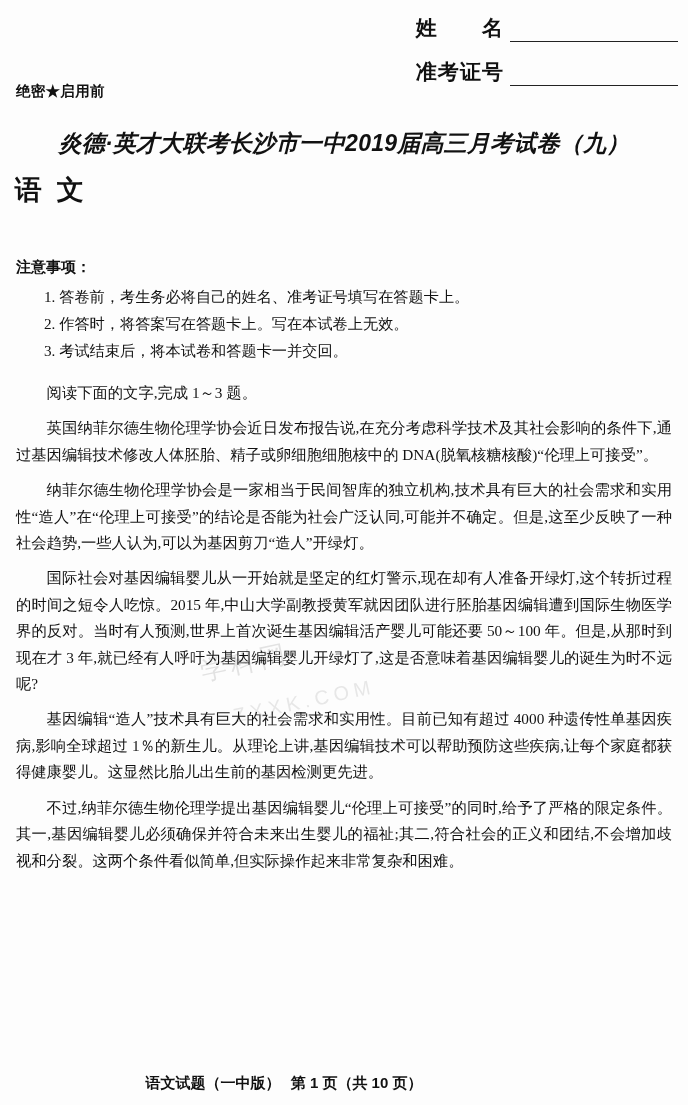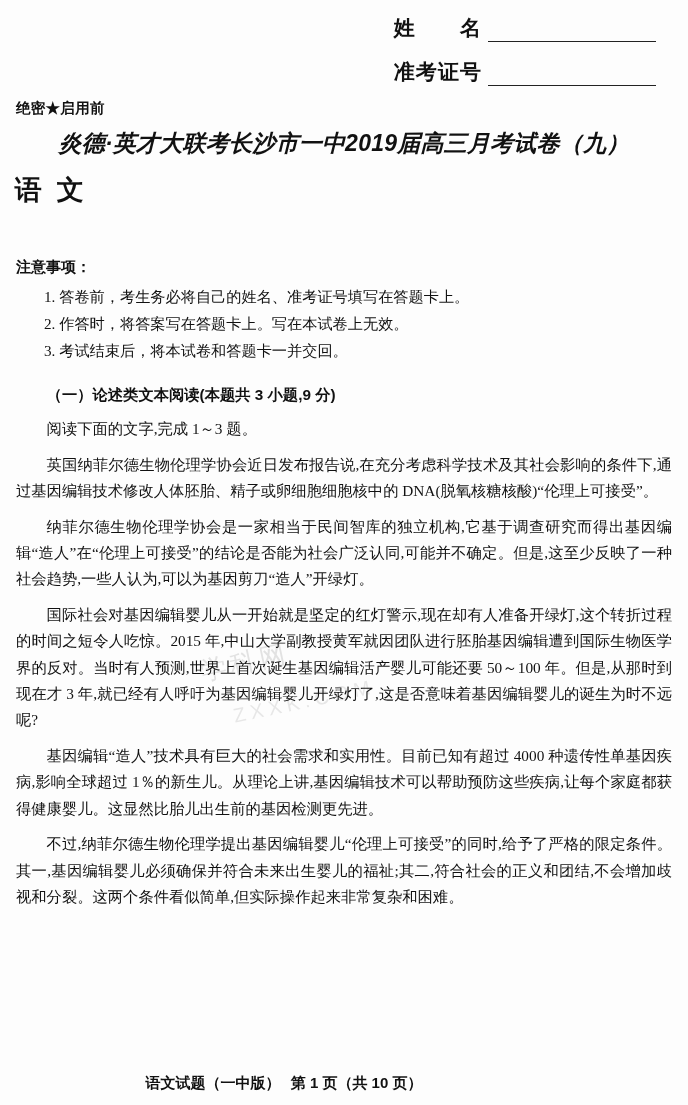--- a/index.html
+++ b/index.html
@@ -18,21 +18,21 @@
     margin: 0 auto;
     background: #fdfdfd;
     overflow: hidden;
     box-sizing: border-box;
   }
 
   
   .idblock {
     position: absolute;
     top: 14px;
-    right: 32px;
+    right: 10px;
     width: 420px;
   }
   .idrow {
     display: flex;
     justify-content: flex-end;
     align-items: flex-end;
     margin-bottom: 16px;
   }
   .idlabel {
     font-size: 21px;
@@ -44,21 +44,21 @@
   .idline {
     width: 168px;
     border-bottom: 1.6px solid #222;
     margin-left: 6px;
     height: 20px;
   }
 
   
   .secret {
     position: absolute;
-    top: 99px;
+    top: 82px;
     left: 16px;
     font-size: 14.5px;
     font-weight: bold;
     font-family: "Liberation Sans", sans-serif;
     letter-spacing: 0.02em;
   }
 
   
   .title-main {
     position: absolute;
@@ -201,24 +201,23 @@
   <div class="notice-list">
     <div class="nitem">1. 答卷前，考生务必将自己的姓名、准考证号填写在答题卡上。</div>
     <div class="nitem">2. 作答时，将答案写在答题卡上。写在本试卷上无效。</div>
     <div class="nitem">3. 考试结束后，将本试卷和答题卡一并交回。</div>
   </div>
 
   <div class="watermark">学科网</div>
   <div class="watermark2">ZXXK.COM</div>
 
   <div class="content">
-    <div class="sub-h">（一）论述类文本阅读(本题共 3 小题,9 分)</div>
     <div class="lead">阅读下面的文字,完成 1～3 题。</div>
     <p class="para">英国纳菲尔德生物伦理学协会近日发布报告说,在充分考虑科学技术及其社会影响的条件下,通过基因编辑技术修改人体胚胎、精子或卵细胞细胞核中的 DNA(脱氧核糖核酸)“伦理上可接受”。</p>
-    <p class="para">纳菲尔德生物伦理学协会是一家相当于民间智库的独立机构,它基于调查研究而得出基因编辑“造人”在“伦理上可接受”的结论是否能为社会广泛认同,可能并不确定。但是,这至少反映了一种社会趋势,一些人认为,可以为基因剪刀“造人”开绿灯。</p>
+    <p class="para">纳菲尔德生物伦理学协会是一家相当于民间智库的独立机构,技术具有巨大的社会需求和实用性“造人”在“伦理上可接受”的结论是否能为社会广泛认同,可能并不确定。但是,这至少反映了一种社会趋势,一些人认为,可以为基因剪刀“造人”开绿灯。</p>
     <p class="para">国际社会对基因编辑婴儿从一开始就是坚定的红灯警示,现在却有人准备开绿灯,这个转折过程的时间之短令人吃惊。2015 年,中山大学副教授黄军就因团队进行胚胎基因编辑遭到国际生物医学界的反对。当时有人预测,世界上首次诞生基因编辑活产婴儿可能还要 50～100 年。但是,从那时到现在才 3 年,就已经有人呼吁为基因编辑婴儿开绿灯了,这是否意味着基因编辑婴儿的诞生为时不远呢?</p>
     <p class="para">基因编辑“造人”技术具有巨大的社会需求和实用性。目前已知有超过 4000 种遗传性单基因疾病,影响全球超过 1％的新生儿。从理论上讲,基因编辑技术可以帮助预防这些疾病,让每个家庭都获得健康婴儿。这显然比胎儿出生前的基因检测更先进。</p>
     <p class="para">不过,纳菲尔德生物伦理学提出基因编辑婴儿“伦理上可接受”的同时,给予了严格的限定条件。其一,基因编辑婴儿必须确保并符合未来出生婴儿的福祉;其二,符合社会的正义和团结,不会增加歧视和分裂。这两个条件看似简单,但实际操作起来非常复杂和困难。</p>
   </div>
 
   <div class="footer">
     <span class="fpart">语文试题（一中版）</span>
     <span class="fpart">第 1 页（共 10 页）</span>
   </div>
 

